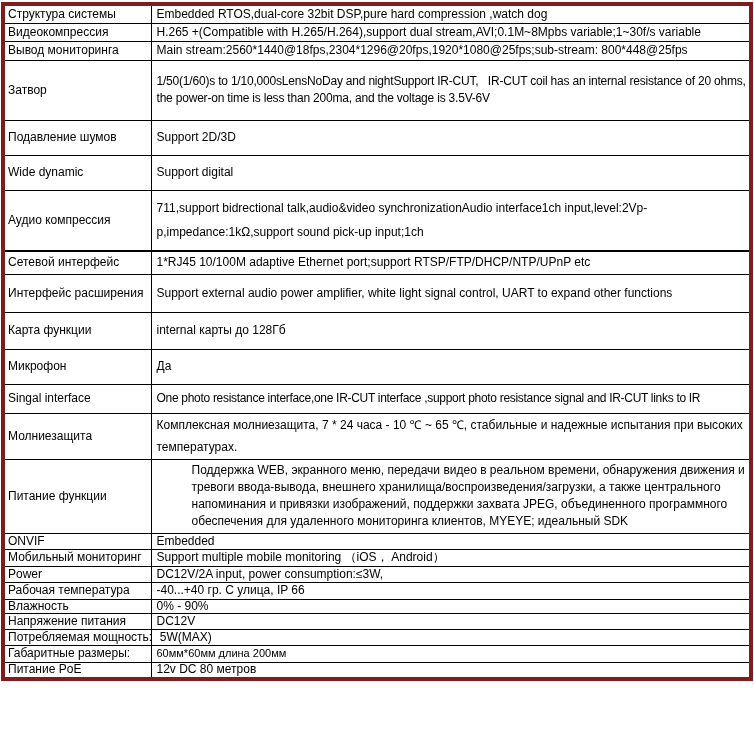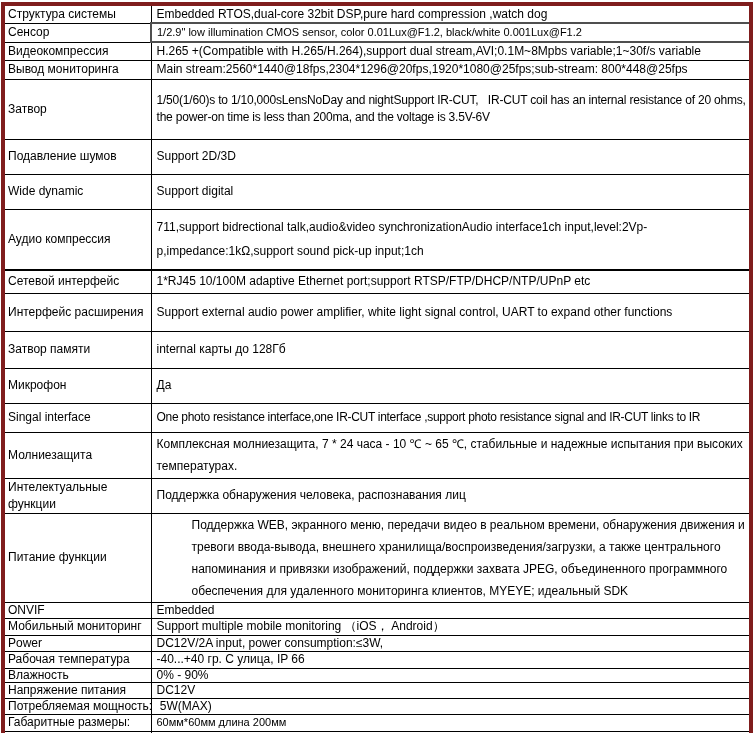--- a/index.html
+++ b/index.html
@@ -70,40 +70,36 @@
   tr.r22 td, tr.r23 td, tr.r24 td, tr.r25 td { line-height: 13px; }
 
   
   .r2 .value  { font-size: 11px; border: 2px solid #4f4f4f; }   
   .r5 .value  { letter-spacing: -0.2px; line-height: 17px; }
   .r8 .value  { line-height: 24px; }
   .r9 td      { border-top-width: 2px; }                        
   .r13 .value { letter-spacing: -0.3px; }
   .r14 .value { line-height: 22px; }
   .r15 td.label { line-height: 17px; }
-  .r16 .value { line-height: 22px; padding-left: 40px; }
+  .r16 .value { line-height: 17px; padding-left: 40px; }
   .r24 .value { font-size: 11px; margin-left: 8px; }
 </style>
 </head>
 <body>
 
 <div class="page">
   <table class="spec">
     <colgroup>
         <col class="c-label">
         <col class="c-value">
       </colgroup>
     <tbody>
       <tr class="r1">
         <td class="label nowrap">Структура системы</td>
         <td class="value nowrap">Embedded RTOS,dual-core 32bit DSP,pure hard compression ,watch dog</td>
-      </tr>
-      <tr class="r2">
-        <td class="label nowrap">Сенсор</td>
-        <td class="value nowrap">1/2.9" low illumination CMOS sensor, color 0.01Lux@F1.2, black/white 0.001Lux@F1.2</td>
       </tr>
       <tr class="r3">
         <td class="label nowrap">Видеокомпрессия</td>
         <td class="value nowrap">H.265 +(Compatible with H.265/H.264),support dual stream,AVI;0.1M~8Mpbs variable;1~30f/s variable</td>
       </tr>
       <tr class="r4">
         <td class="label nowrap">Вывод мониторинга</td>
         <td class="value nowrap">Main stream:2560*1440@18fps,2304*1296@20fps,1920*1080@25fps;sub-stream: 800*448@25fps</td>
       </tr>
       <tr class="r5">
@@ -124,38 +120,34 @@
       </tr>
       <tr class="r9">
         <td class="label nowrap">Сетевой интерфейс</td>
         <td class="value nowrap">1*RJ45 10/100M adaptive Ethernet port;support RTSP/FTP/DHCP/NTP/UPnP etc</td>
       </tr>
       <tr class="r10">
         <td class="label nowrap">Интерфейс расширения</td>
         <td class="value nowrap">Support external audio power amplifier, white light signal control, UART to expand other functions</td>
       </tr>
       <tr class="r11">
-        <td class="label nowrap">Затвор памяти</td>
+        <td class="label nowrap">Карта функции</td>
         <td class="value nowrap">internal карты до 128Гб</td>
       </tr>
       <tr class="r12">
         <td class="label nowrap">Микрофон</td>
         <td class="value nowrap">Да</td>
       </tr>
       <tr class="r13">
         <td class="label nowrap">Singal interface</td>
         <td class="value nowrap">One photo resistance interface,one IR-CUT interface ,support photo resistance signal and IR-CUT links to IR</td>
       </tr>
       <tr class="r14">
         <td class="label nowrap">Молниезащита</td>
         <td class="value wrap">Комплексная молниезащита, 7 * 24 часа - 10 ℃ ~ 65 ℃, стабильные и надежные испытания при высоких температурах.</td>
-      </tr>
-      <tr class="r15">
-        <td class="label wrap">Интелектуальные функции</td>
-        <td class="value nowrap">Поддержка обнаружения человека, распознавания лиц</td>
       </tr>
       <tr class="r16">
         <td class="label nowrap">Питание функции</td>
         <td class="value wrap">Поддержка WEB, экранного меню, передачи видео в реальном времени, обнаружения движения и тревоги ввода-вывода, внешнего хранилища/воспроизведения/загрузки, а также центрального напоминания и привязки изображений, поддержки захвата JPEG, объединенного программного обеспечения для удаленного мониторинга клиентов, MYEYE; идеальный SDK</td>
       </tr>
       <tr class="r17">
         <td class="label nowrap">ONVIF</td>
         <td class="value nowrap">Embedded</td>
       </tr>
       <tr class="r18">

